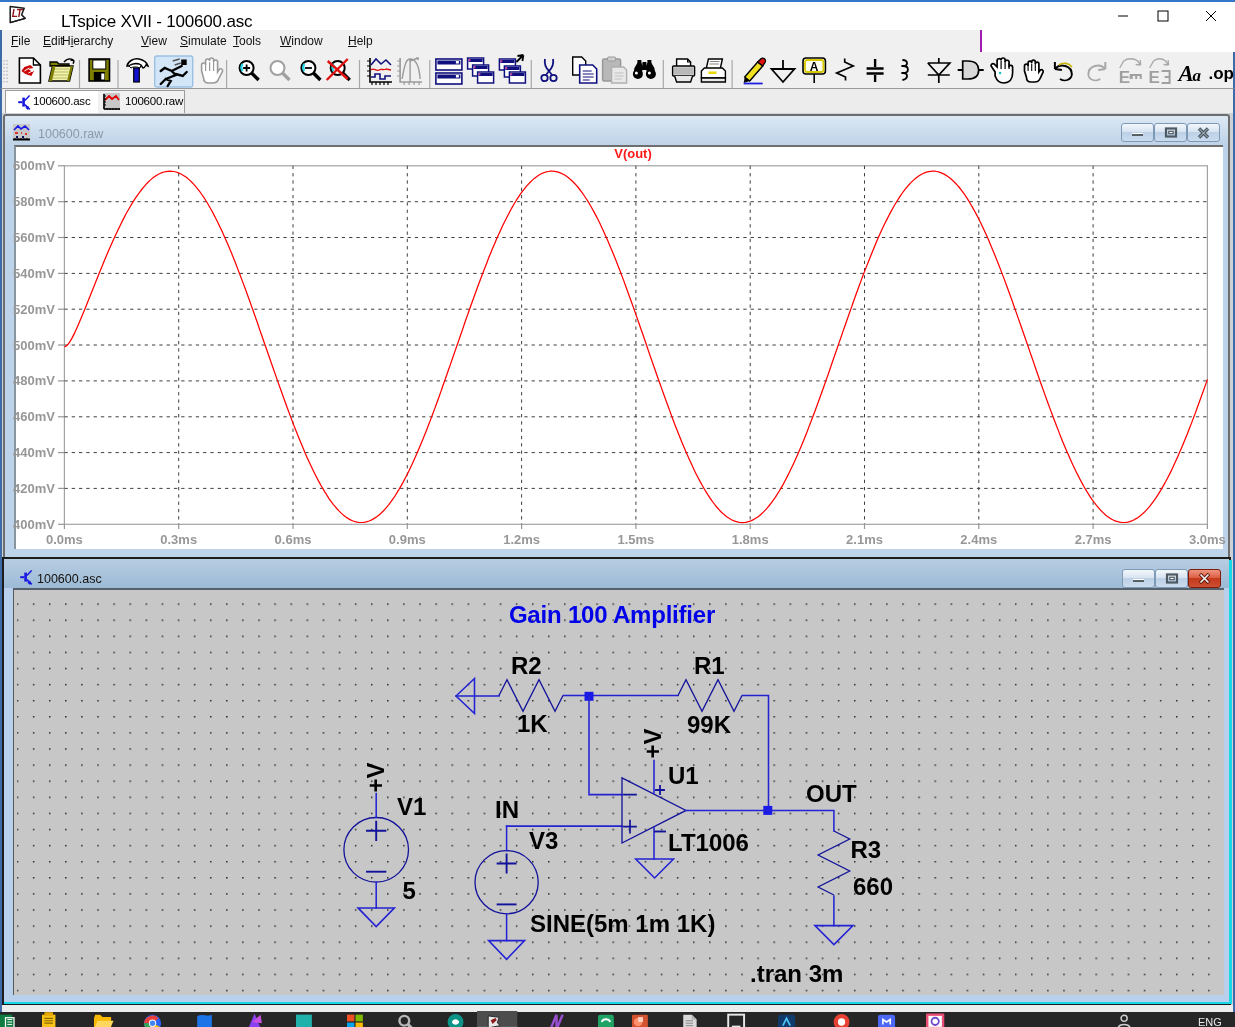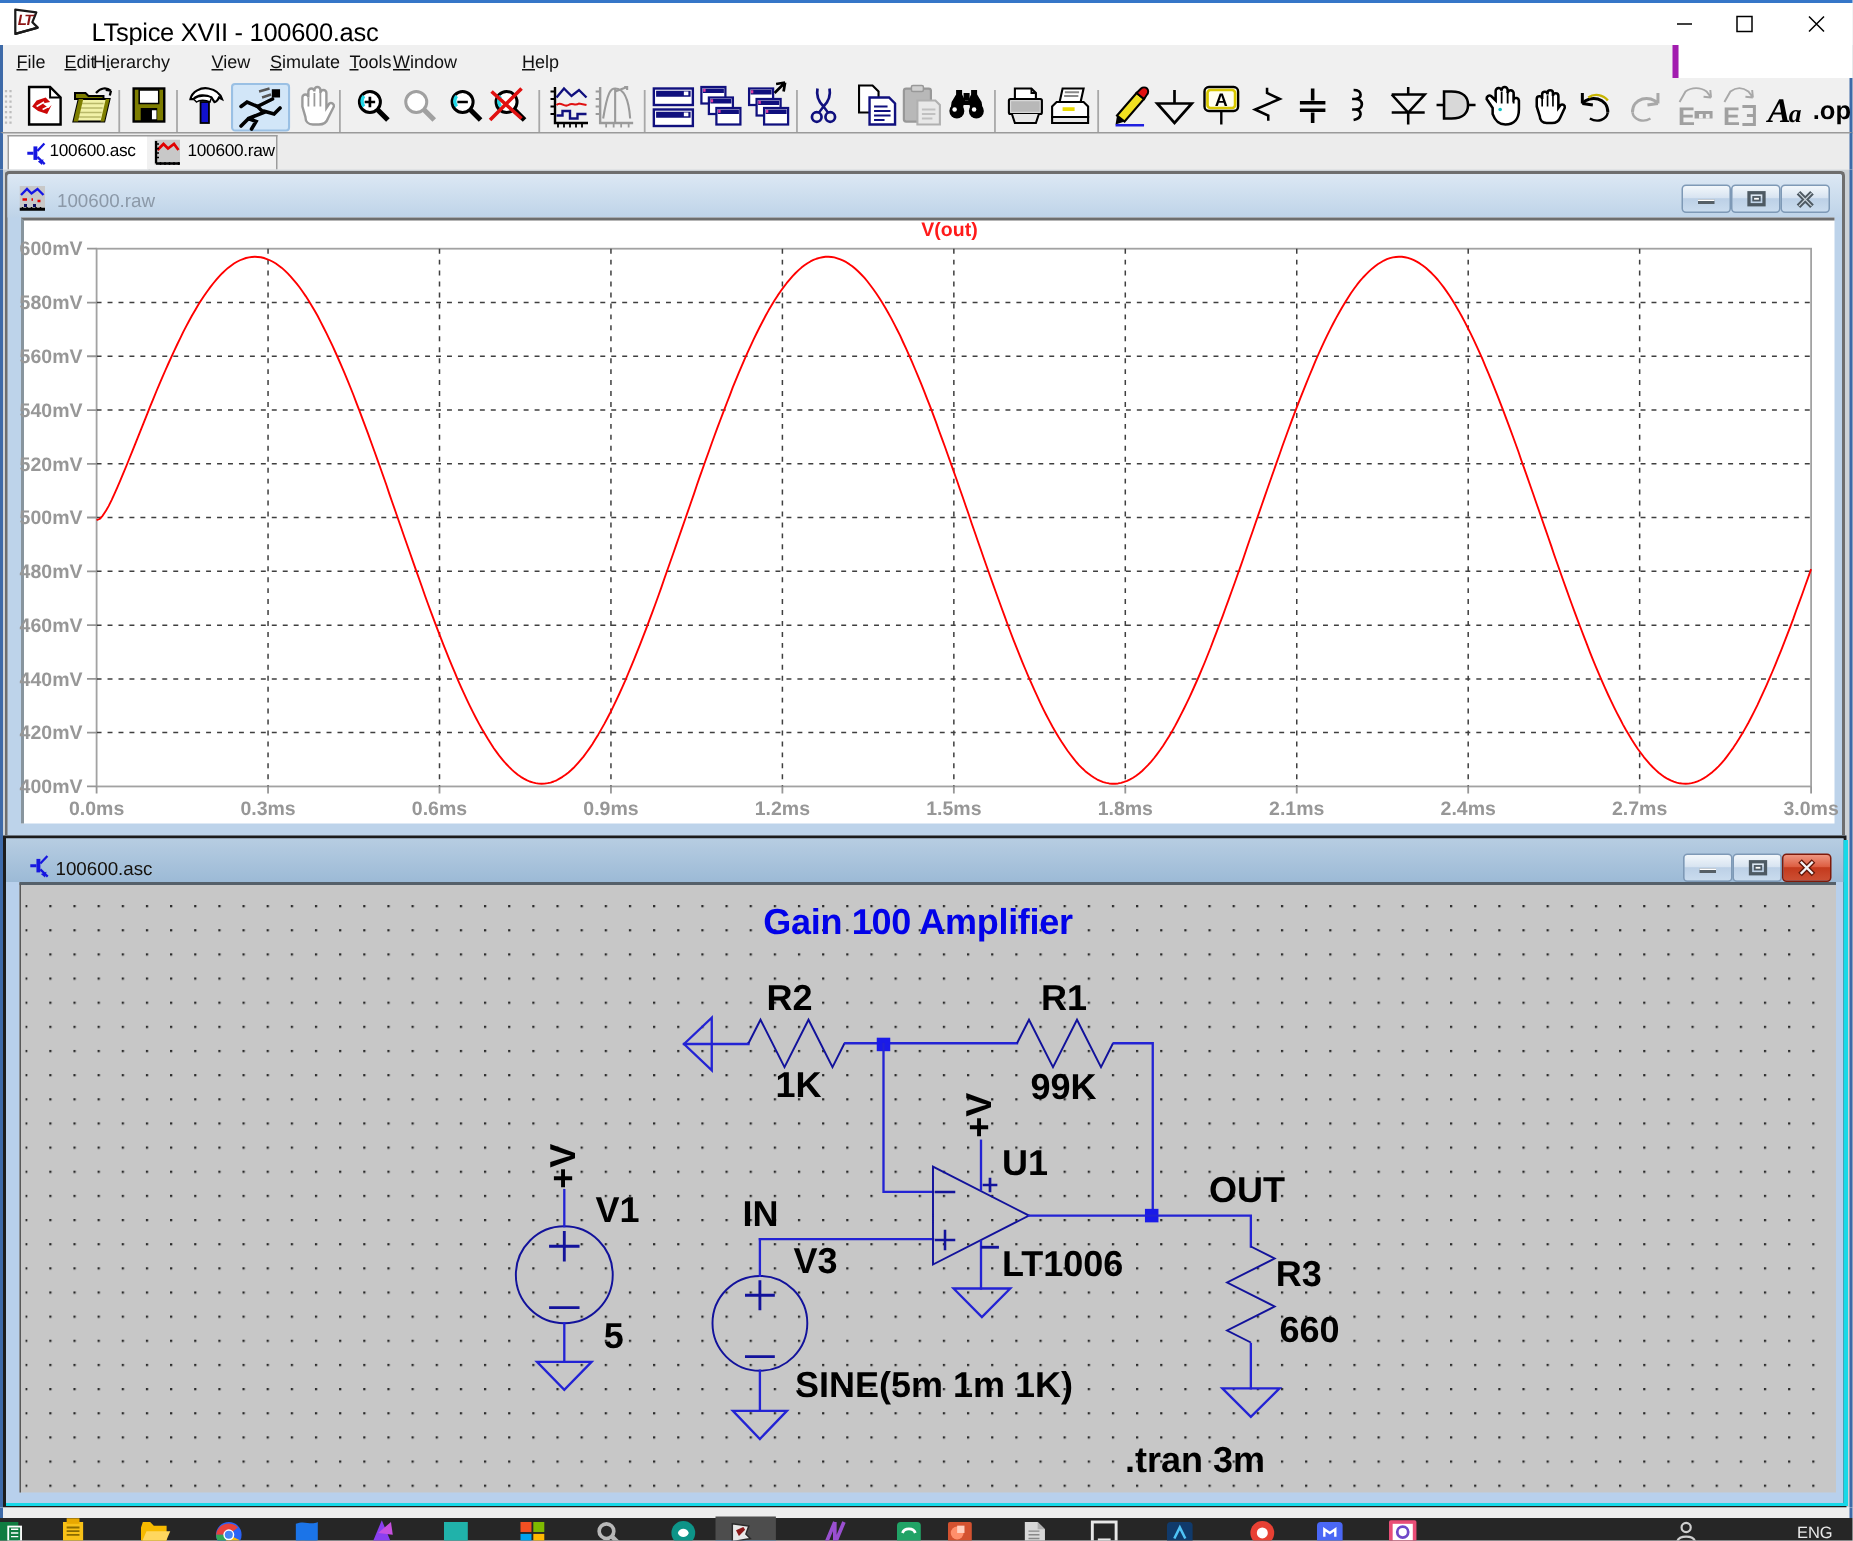--- a/index.html
+++ b/index.html
@@ -3,21 +3,21 @@
 <meta charset="utf-8">
 <style>
 html,body{margin:0;padding:0;}
 body{width:1235px;height:1027px;overflow:hidden;font-family:"Liberation Sans",sans-serif;background:#fff;position:relative;}
 #app{position:absolute;left:0;top:0;width:1235px;height:1027px;}
 .abs{position:absolute;}
 
 #titlebar{left:0;top:0;width:1235px;height:30px;background:#fff;border-top:2px solid #3576c8;box-sizing:border-box;}
 #titletext{left:29px;top:12px;font-size:17px;color:#000;letter-spacing:-0.2px;margin-left:32px;}
 #winbtns{right:0;top:2px;width:145px;height:28px;color:#000;}
-#menubar{left:0;top:30px;width:1119px;height:22px;background:#f0f0f0;font-size:12px;color:#111;border-left:2px solid #3e6aa8;border-right:4px solid #a21caf;box-sizing:border-box;}
+#menubar{left:0;top:30px;width:982px;height:22px;background:#f0f0f0;font-size:12px;color:#111;border-left:2px solid #3e6aa8;border-right:2px solid #a21caf;box-sizing:border-box;}
 .mi{position:absolute;top:4px;}
 #toolbar{left:0;top:52px;width:1235px;height:36px;background:#f0f0f0;border-left:2px solid #3e6aa8;border-right:2px solid #3e6aa8;box-sizing:border-box;}
 #tabbar{left:0;top:88px;width:1235px;height:25px;background:#ececec;border-left:2px solid #3e6aa8;border-right:2px solid #3e6aa8;border-top:1px solid #9a9a9a;box-sizing:border-box;}
 .tab{position:absolute;top:1px;height:22px;font-size:11.5px;color:#000;letter-spacing:-0.2px;}
 #tab1{left:3px;width:93px;background:#fff;border:1px solid #9c9c9c;border-bottom:none;}
 #tab2{left:96px;width:86px;background:#f1f1f1;border:1px solid #9c9c9c;border-bottom:none;border-left:none;}
 .tabtxt{position:absolute;top:4px;}
 #mdi{left:0;top:113px;width:1235px;height:892px;background:#cdd2d6;border-left:2px solid #3e6aa8;border-right:2px solid #3e6aa8;box-sizing:border-box;}
 
 #rawwin{left:3px;top:114px;width:1227px;height:443px;background:#bdd3ea;border:2px solid #6e6e6e;border-bottom:none;border-radius:3px 3px 0 0;box-sizing:border-box;}
@@ -53,21 +53,21 @@
   <rect x="68" y="9" width="10" height="10" fill="none" stroke="#000" stroke-width="1"></rect>
   <path d="M116 9 L126 19 M126 9 L116 19" stroke="#000" stroke-width="1"></path>
 </svg>
 <div class="abs" id="menubar">
   <span class="mi" style="left:9px"><u>F</u>ile</span>
   <span class="mi" style="left:41px"><u>E</u>dit</span>
   <span class="mi" style="left:60px">H<u>i</u>erarchy</span>
   <span class="mi" style="left:139px"><u>V</u>iew</span>
   <span class="mi" style="left:178px"><u>S</u>imulate</span>
   <span class="mi" style="left:231px"><u>T</u>ools</span>
-  <span class="mi" style="left:260px"><u>W</u>indow</span>
+  <span class="mi" style="left:278px"><u>W</u>indow</span>
   <span class="mi" style="left:346px"><u>H</u>elp</span>
 </div>
 <div class="abs" id="toolbar"></div>
 <svg class="abs" id="toolicons" style="left:0;top:52px" width="1235" height="90" viewBox="0 52 1235 90">
 <path d="M4 60 V84 M7 60 V84" stroke="#bdbdbd" stroke-width="1.5" stroke-dasharray="1.5,2"></path>
 <g transform="translate(18.4,57)">
         <path d="M1 1 H15 L22 8 V26 H1 Z" fill="#fff" stroke="#000" stroke-width="1.6"></path>
         <path d="M15 1 V8 H22" fill="none" stroke="#000" stroke-width="1.3"></path>
         <path d="M3 14 L6 10 L12 8 L15 11 L10 12 L14 15 L16 13 L13 19 L7 17 Z" fill="#cc0808"></path>
         <path d="M6 14 L11 11 M10 16 L14 14" stroke="#fff" stroke-width="1"></path>

